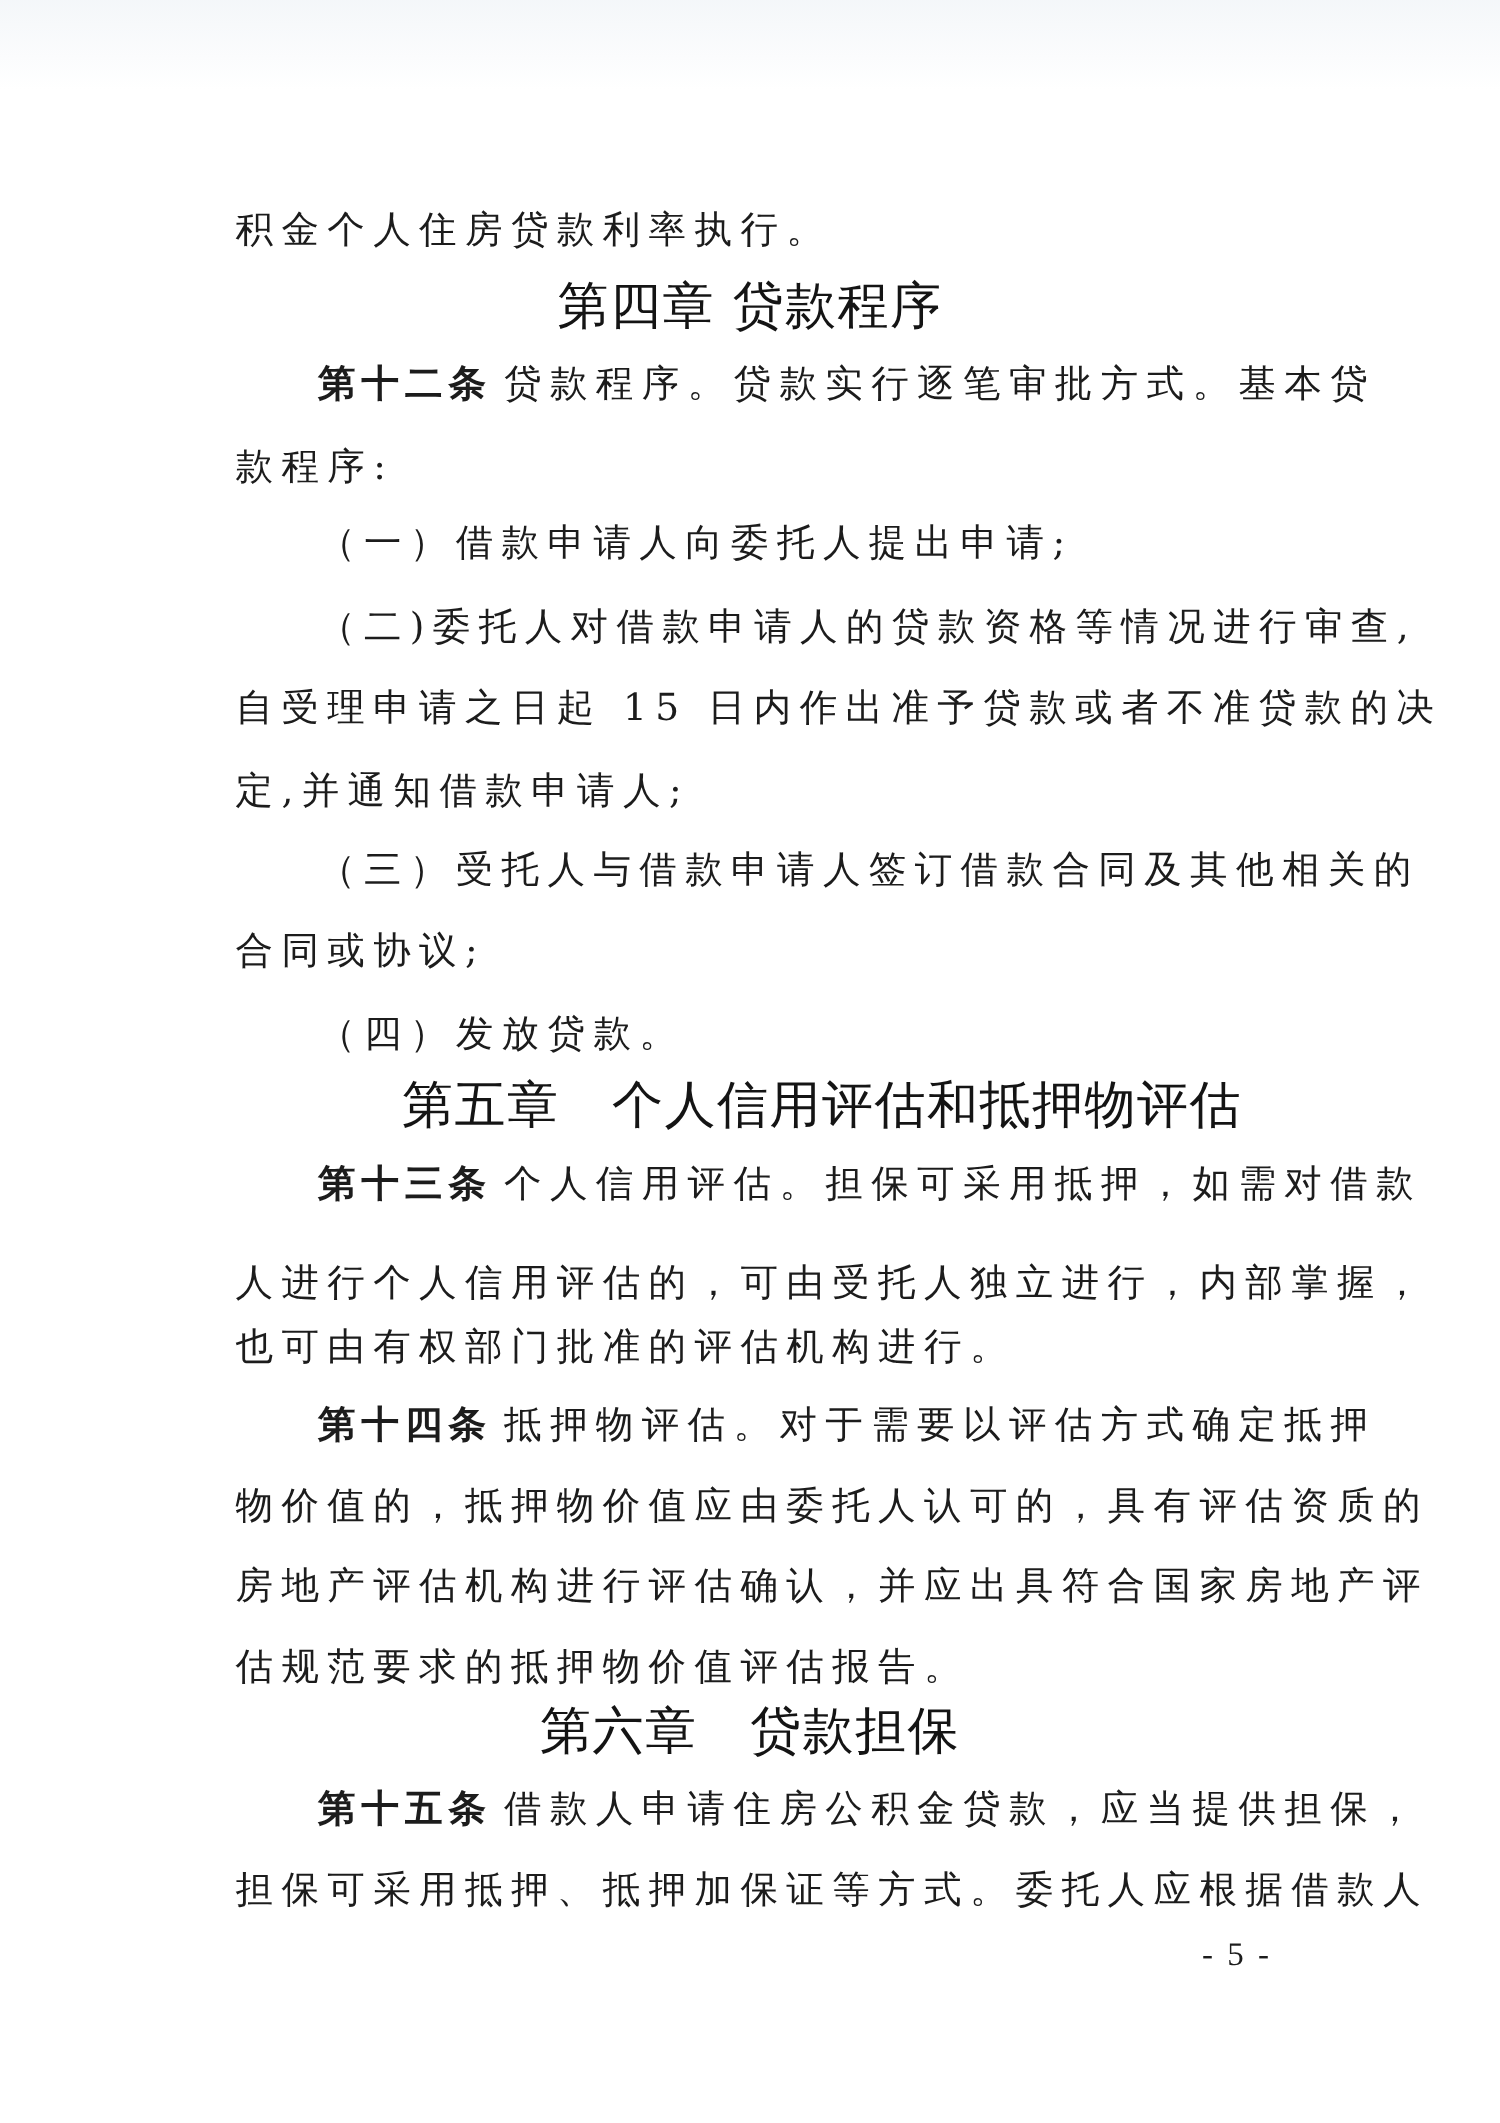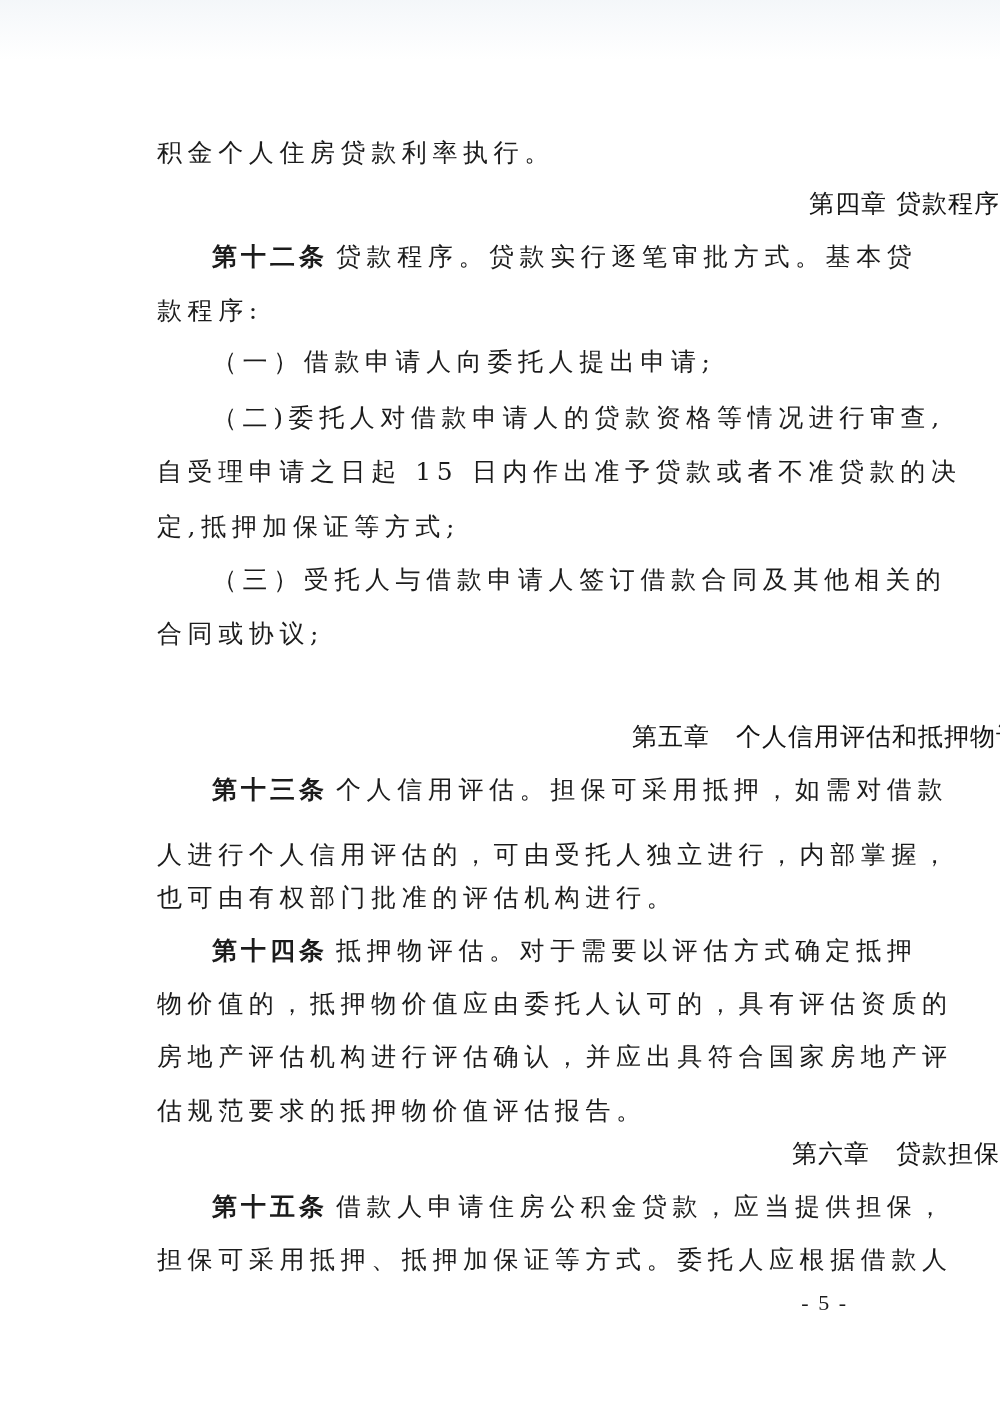--- a/index.html
+++ b/index.html
@@ -34,23 +34,23 @@
       line-height: 34px;
       letter-spacing: 5.6px;
       white-space: nowrap;
       color: #1c1c1c;
     }
     .indent { left: 212px; }
     .chapter {
       position: absolute;
       left: 0;
       width: 1000px;
-      text-align: right;
+      text-align: center;
       font-family: "DejaVu Sans", "Liberation Sans", sans-serif;
-      font-size: 25px;
+      font-size: 34px;
       line-height: 34px;
       letter-spacing: 1px;
       color: #141414;
     }
     .art {
       font-family: Liberation Sans, sans-serif;
       font-weight: bold;
       letter-spacing: 4px;
       margin-right: 8px;
     }
@@ -73,23 +73,24 @@
   <div class="line" style="top:136px;">积金个人住房贷款利率执行。</div>
 
   <div class="chapter" style="top:187px;">第四章 贷款程序</div>
 
   <div class="line indent" style="top:239px;"><span class="art">第十二条</span><span>贷款程序。贷款实行逐笔审批方式。基本贷</span></div>
   <div class="line" style="top:294px;">款程序:</div>
 
   <div class="line indent" style="top:345px;">（一）借款申请人向委托人提出申请;</div>
   <div class="line indent" style="top:401px;">（二)委托人对借款申请人的贷款资格等情况进行审查,</div>
   <div class="line" style="top:455px;">自受理申请之日起 15 日内作出准予贷款或者不准贷款的决</div>
-  <div class="line" style="top:510px;">定,抵押加保证等方式;</div>
+  <div class="line" style="top:510px;">定,并通知借款申请人;</div>
   <div class="line indent" style="top:563px;">（三）受托人与借款申请人签订借款合同及其他相关的</div>
   <div class="line" style="top:617px;">合同或协议;</div>
+  <div class="line indent" style="top:672px;">（四）发放贷款。</div>
 
   <div class="chapter" style="top:720px;padding-left:48px;">第五章　个人信用评估和抵押物评估</div>
 
   <div class="line indent" style="top:772px;"><span class="art">第十三条</span><span>个人信用评估。担保可采用抵押，如需对借款</span></div>
   <div class="line" style="top:826px;margin-top:12px;">人进行个人信用评估的，可由受托人独立进行，内部掌握，</div>
   <div class="line" style="top:881px;">也可由有权部门批准的评估机构进行。</div>
 
   <div class="line indent" style="top:933px;"><span class="art">第十四条</span><span>抵押物评估。对于需要以评估方式确定抵押</span></div>
   <div class="line" style="top:987px;">物价值的，抵押物价值应由委托人认可的，具有评估资质的</div>
   <div class="line" style="top:1040px;">房地产评估机构进行评估确认，并应出具符合国家房地产评</div>

